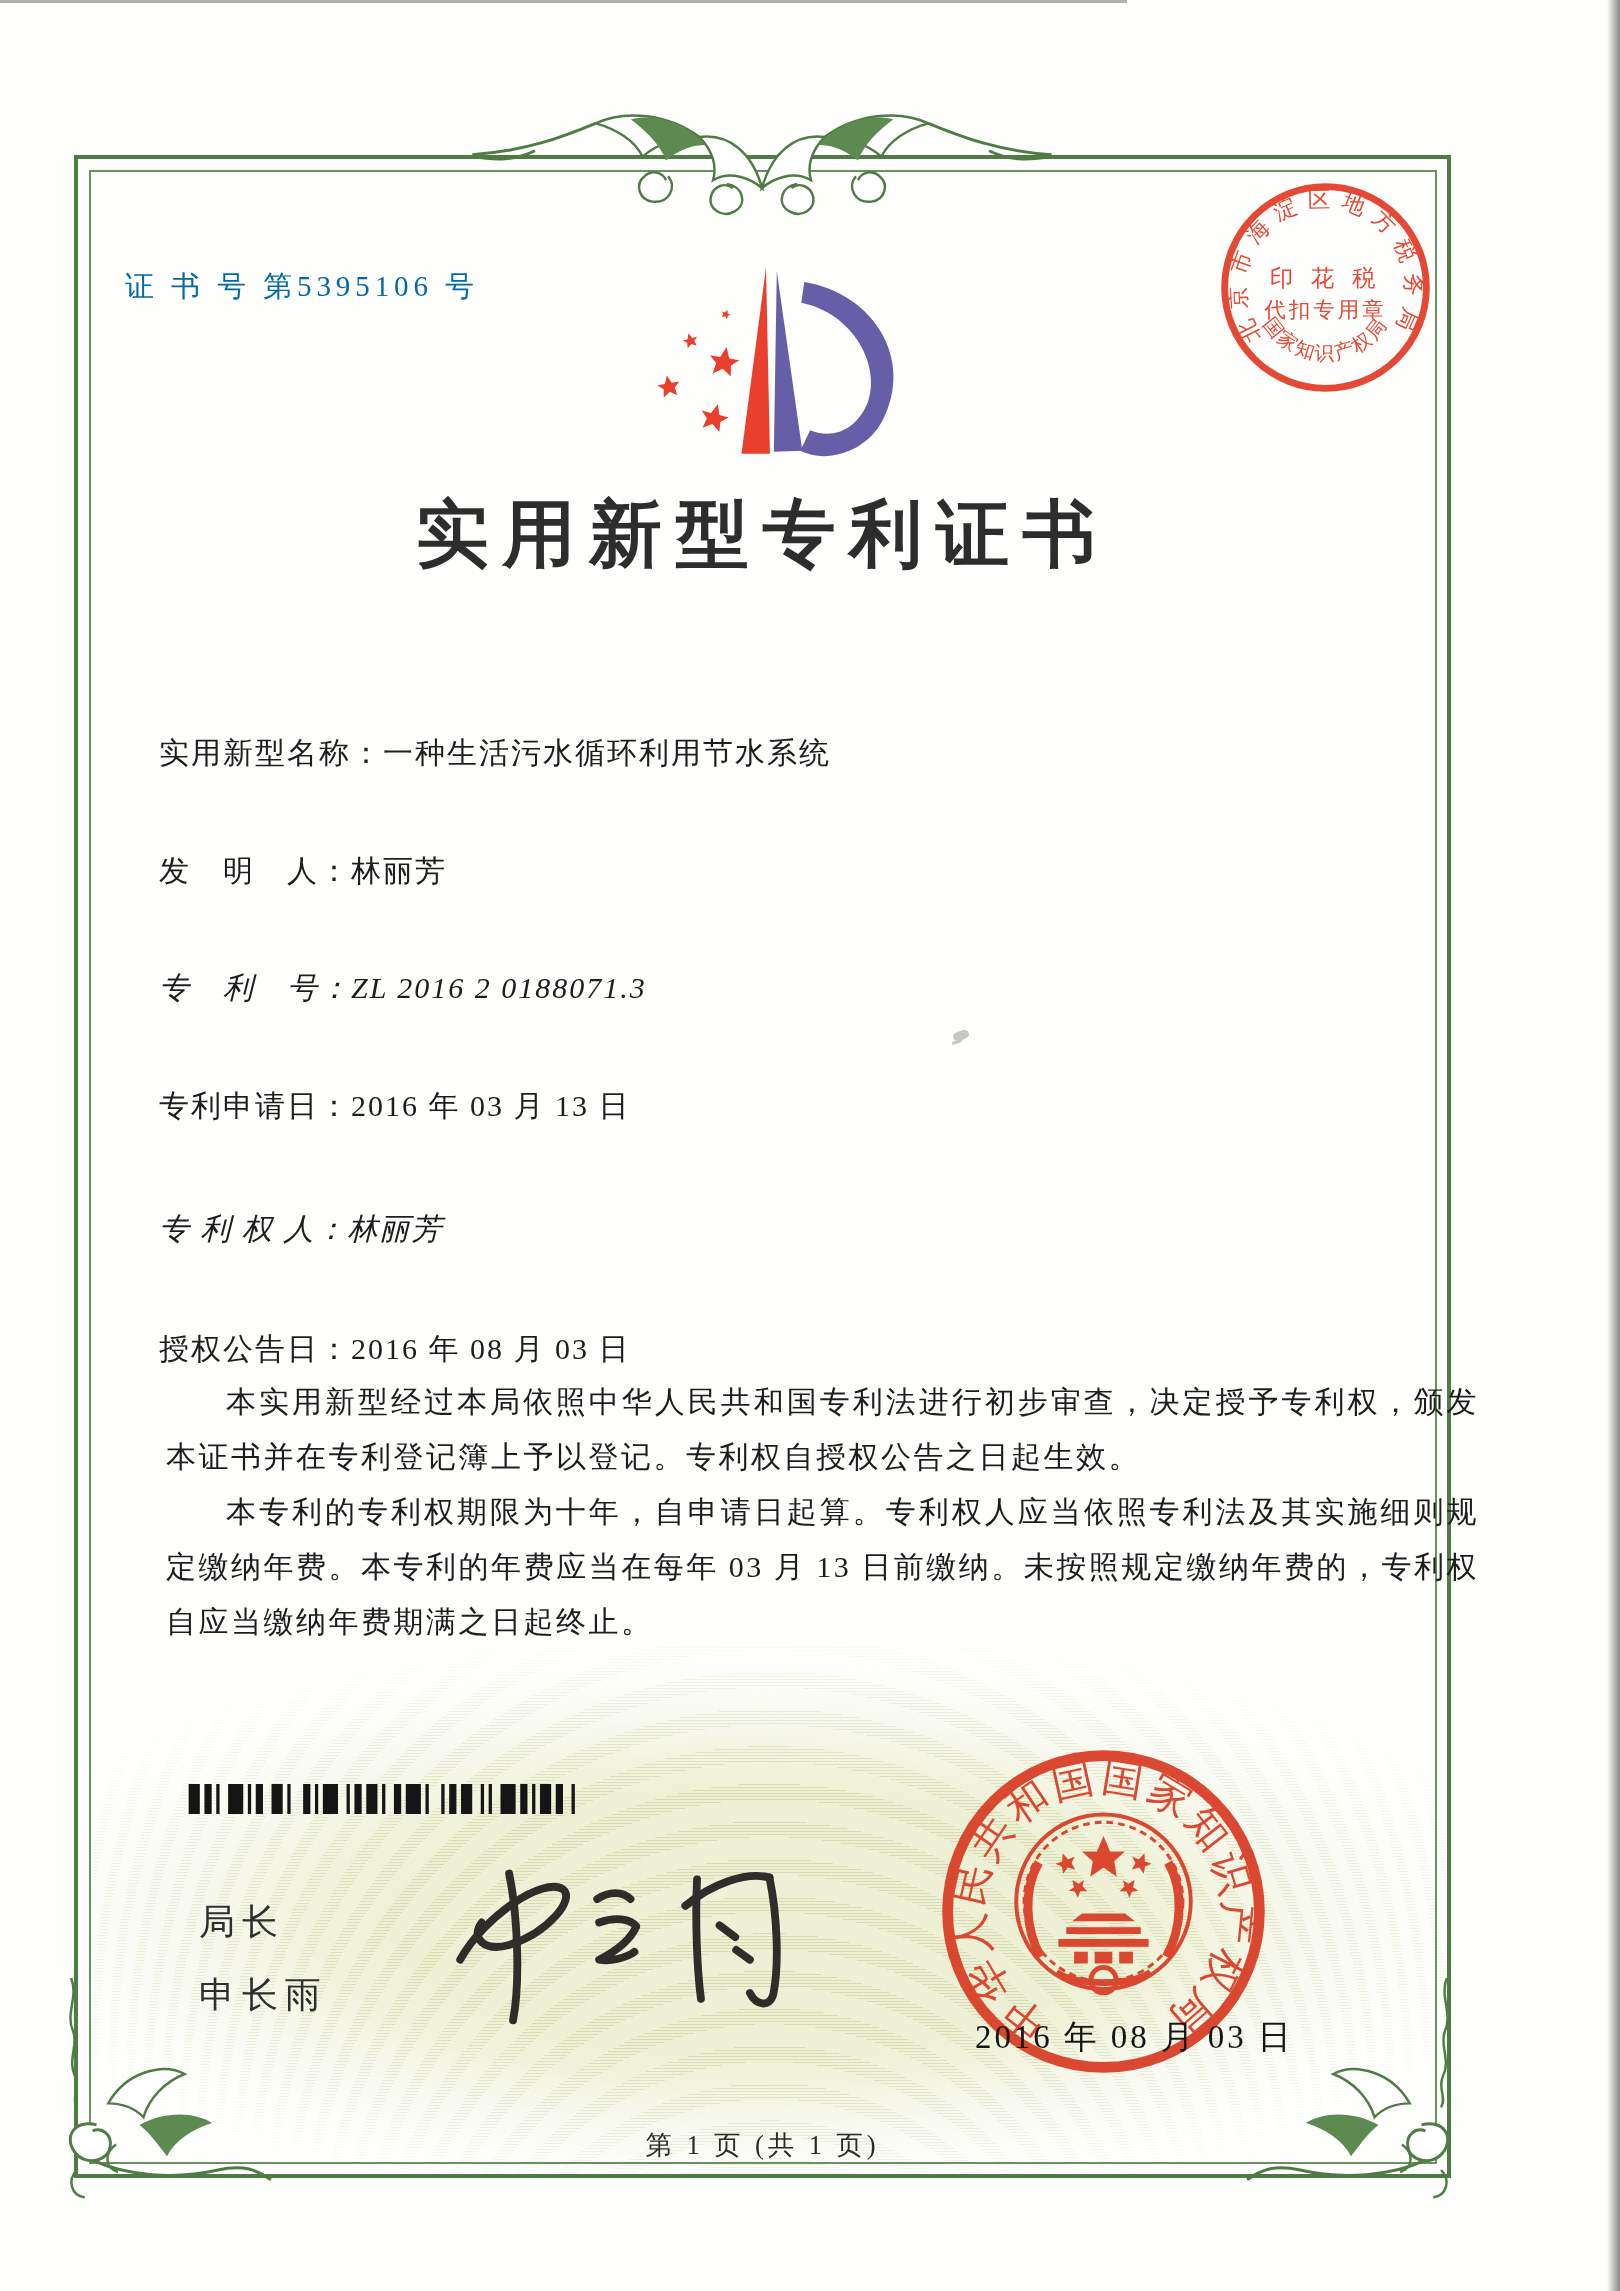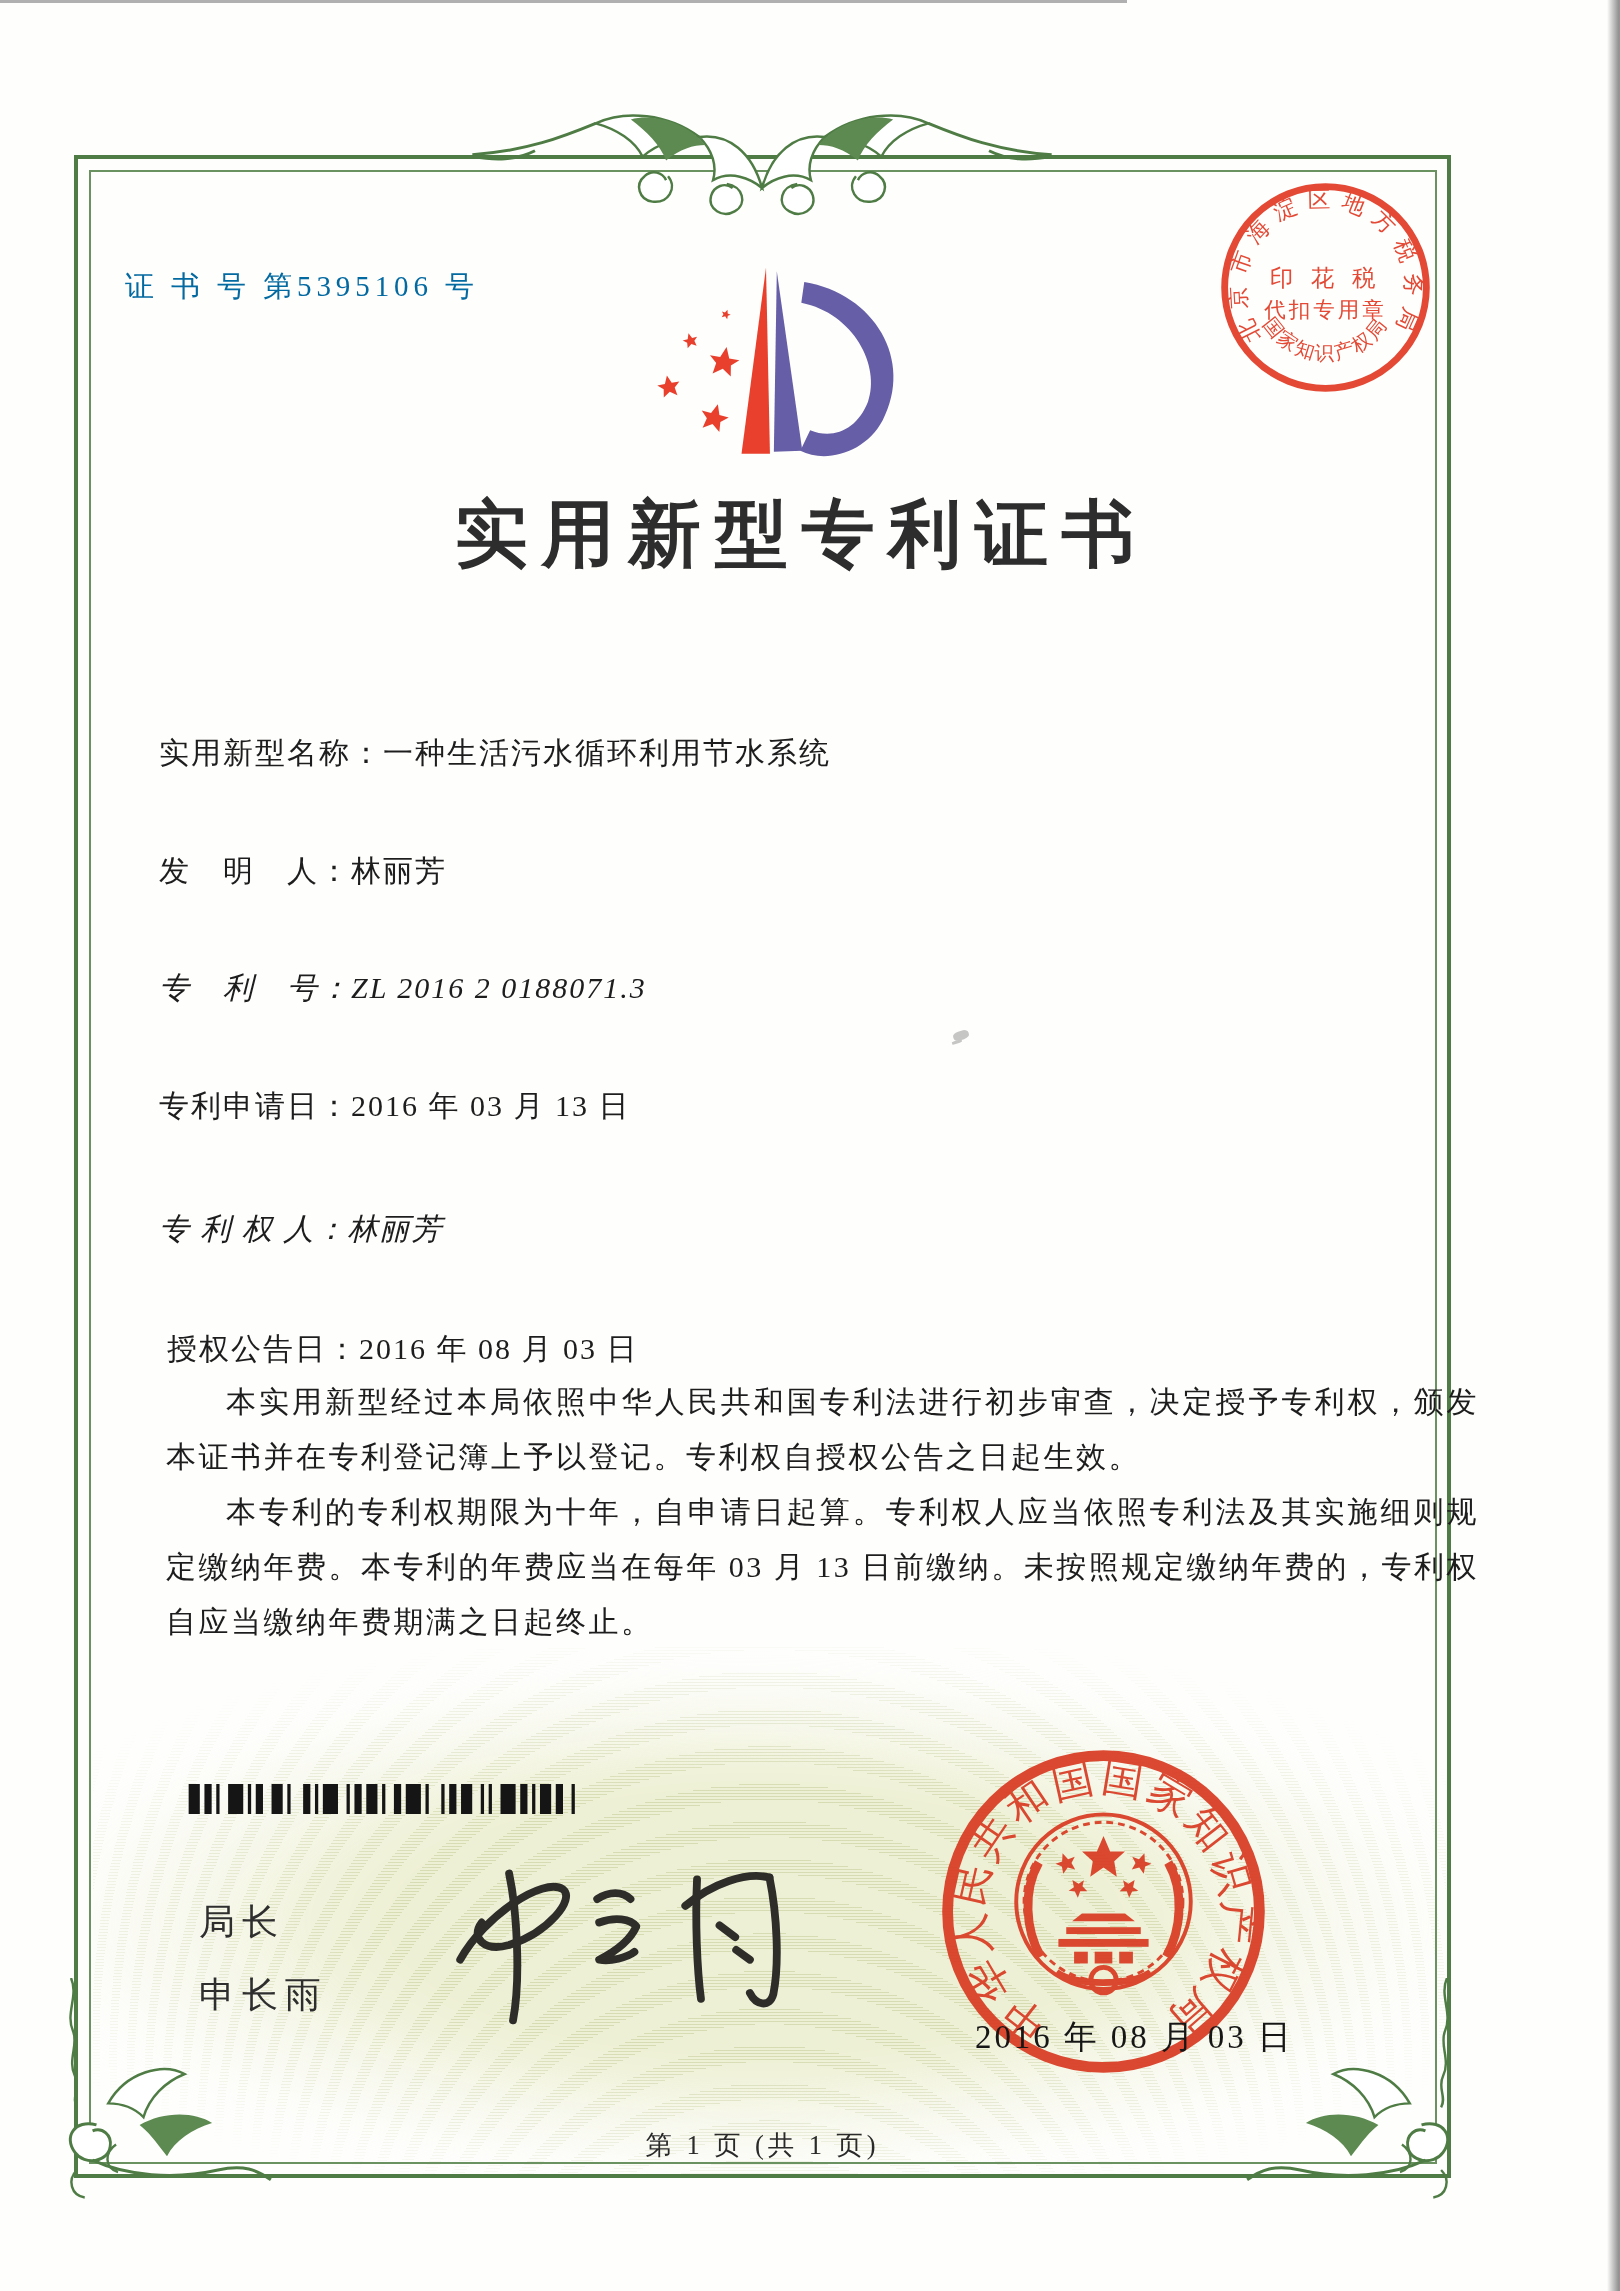--- a/index.html
+++ b/index.html
@@ -11,21 +11,21 @@
   .frame-inner{left:89px;top:170px;width:1348px;height:1994px;border:2px solid #6a9160;box-sizing:border-box;z-index:2;}
   
   .wash{left:93px;top:1647px;width:1353px;height:529px;z-index:1;
     background:
       repeating-radial-gradient(150% 95% at 50% 210%, rgba(160,172,96,0.30) 0 1.7px, rgba(160,172,96,0) 1.7px 11.8px),
       radial-gradient(58% 54% at 48% 52%, #eef0d5 0%, #eef0d5 55%, rgba(238,240,213,0) 96%);
     -webkit-mask-image:radial-gradient(62% 58% at 49% 52%, #000 42%, rgba(0,0,0,.55) 72%, transparent 97%);
     mask-image:radial-gradient(62% 58% at 49% 52%, #000 42%, rgba(0,0,0,.55) 72%, transparent 97%);}
   .cert-no{left:125px;top:267px;font-size:29px;letter-spacing:4.9px;color:#0369a1;z-index:3;}
   .title{left:74px;top:486px;width:1377px;text-align:center;font-size:73px;font-weight:bold;
-         letter-spacing:13.7px;color:#2d2d2d;z-index:3;margin-left:39px;}
+         letter-spacing:13.7px;color:#2d2d2d;z-index:3;}
   .row{left:159px;font-size:30px;letter-spacing:2px;color:#1d1d1d;z-index:3;white-space:nowrap;}
   .paras{left:166px;top:1374px;width:1313px;font-size:30px;line-height:55px;letter-spacing:2.5px;
          text-align:justify;color:#1d1d1d;z-index:3;}
   .paras p{margin:0;text-indent:2em;}
   .signer{left:199px;top:1898px;font-family:"Liberation Sans","DejaVu Sans",sans-serif;
           font-size:36px;letter-spacing:6.9px;color:#2e2e2e;z-index:4;}
   .signer .name{margin-top:23.5px;}
   .seal-date{left:975px;top:2015px;font-size:33px;letter-spacing:2.9px;color:#161616;z-index:7;white-space:nowrap;}
   .footer{left:74px;top:2127px;width:1377px;text-align:center;font-size:26.5px;letter-spacing:3.9px;color:#2a2a2a;z-index:3;}
   .speck{left:953px;top:1031px;width:15.7px;height:8.8px;background:#9a9a96;opacity:.55;border-radius:40%;
@@ -141,21 +141,21 @@
   </div>
   <div class="abs row" style="top:968px;font-style:italic;">
     <span>专　利　号：</span><span>ZL 2016 2 0188071.3</span>
   </div>
   <div class="abs row" style="top:1086px;">
     <span>专利申请日：</span><span>2016 年 03 月 13 日</span>
   </div>
   <div class="abs row" style="top:1209px;font-style:italic;">
     <span>专 利 权 人：</span><span>林丽芳</span>
   </div>
-  <div class="abs row" style="top:1329px;margin-left:8px;">
+  <div class="abs row" style="top:1329px;">
     <span>授权公告日：</span><span>2016 年 08 月 03 日</span>
   </div>
 
   <div class="abs paras">
     <p>本实用新型经过本局依照中华人民共和国专利法进行初步审查，决定授予专利权，颁发本证书并在专利登记簿上予以登记。专利权自授权公告之日起生效。</p>
     <p>本专利的专利权期限为十年，自申请日起算。专利权人应当依照专利法及其实施细则规定缴纳年费。本专利的年费应当在每年 03 月 13 日前缴纳。未按照规定缴纳年费的，专利权自应当缴纳年费期满之日起终止。</p>
   </div>
 
   <div class="abs speck"></div>
 

